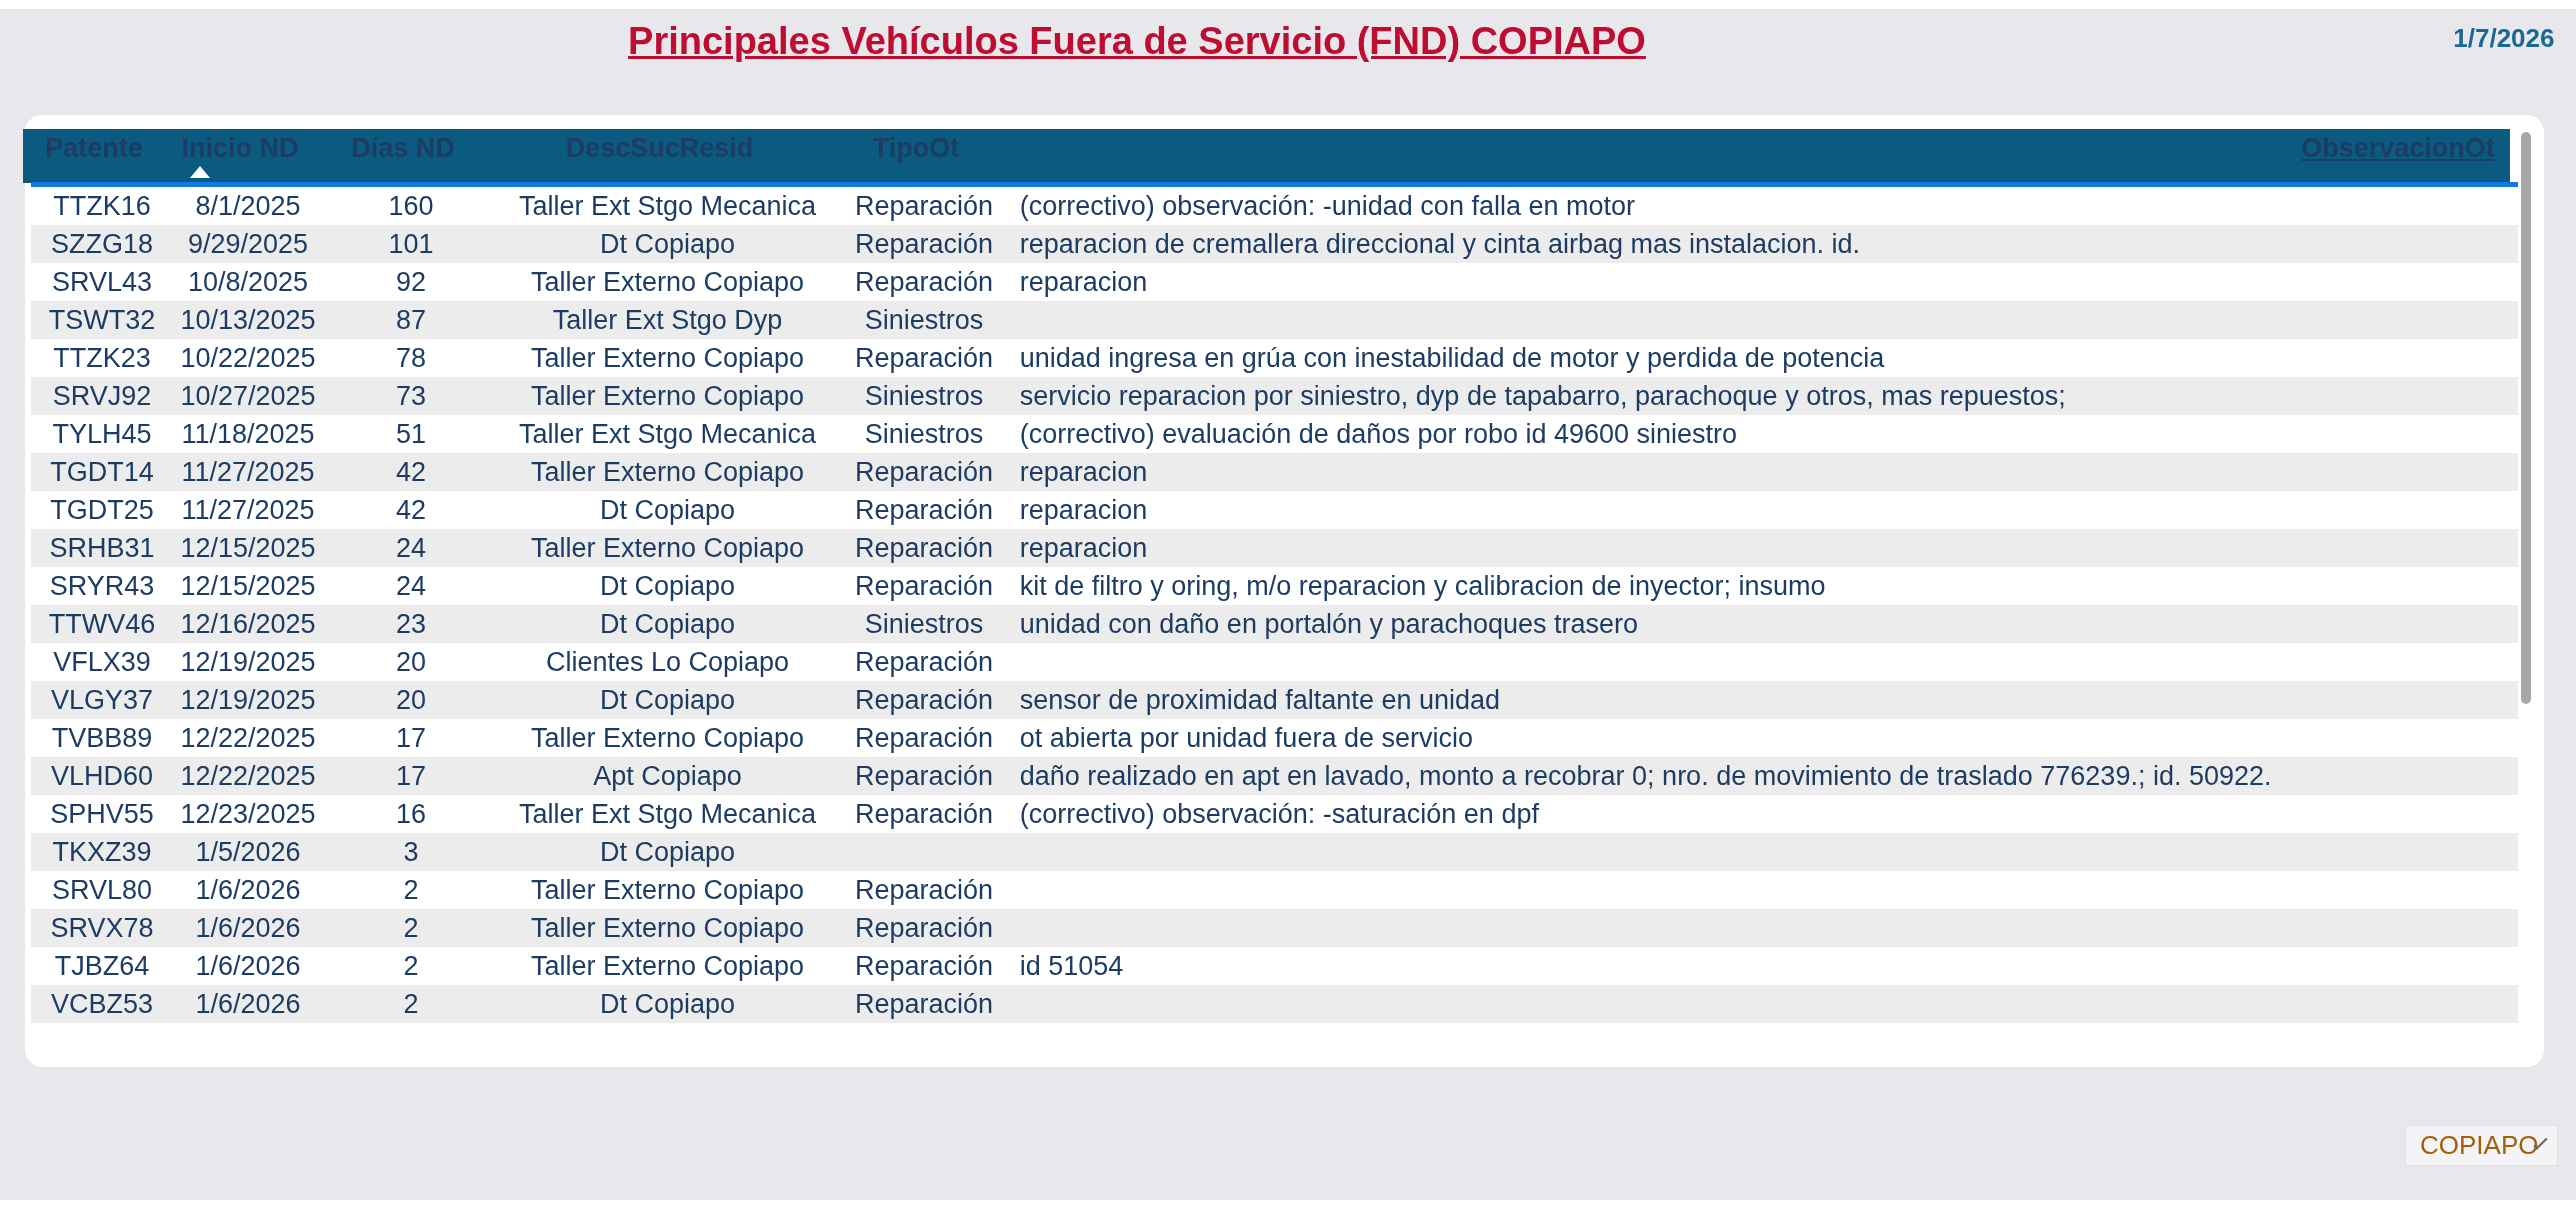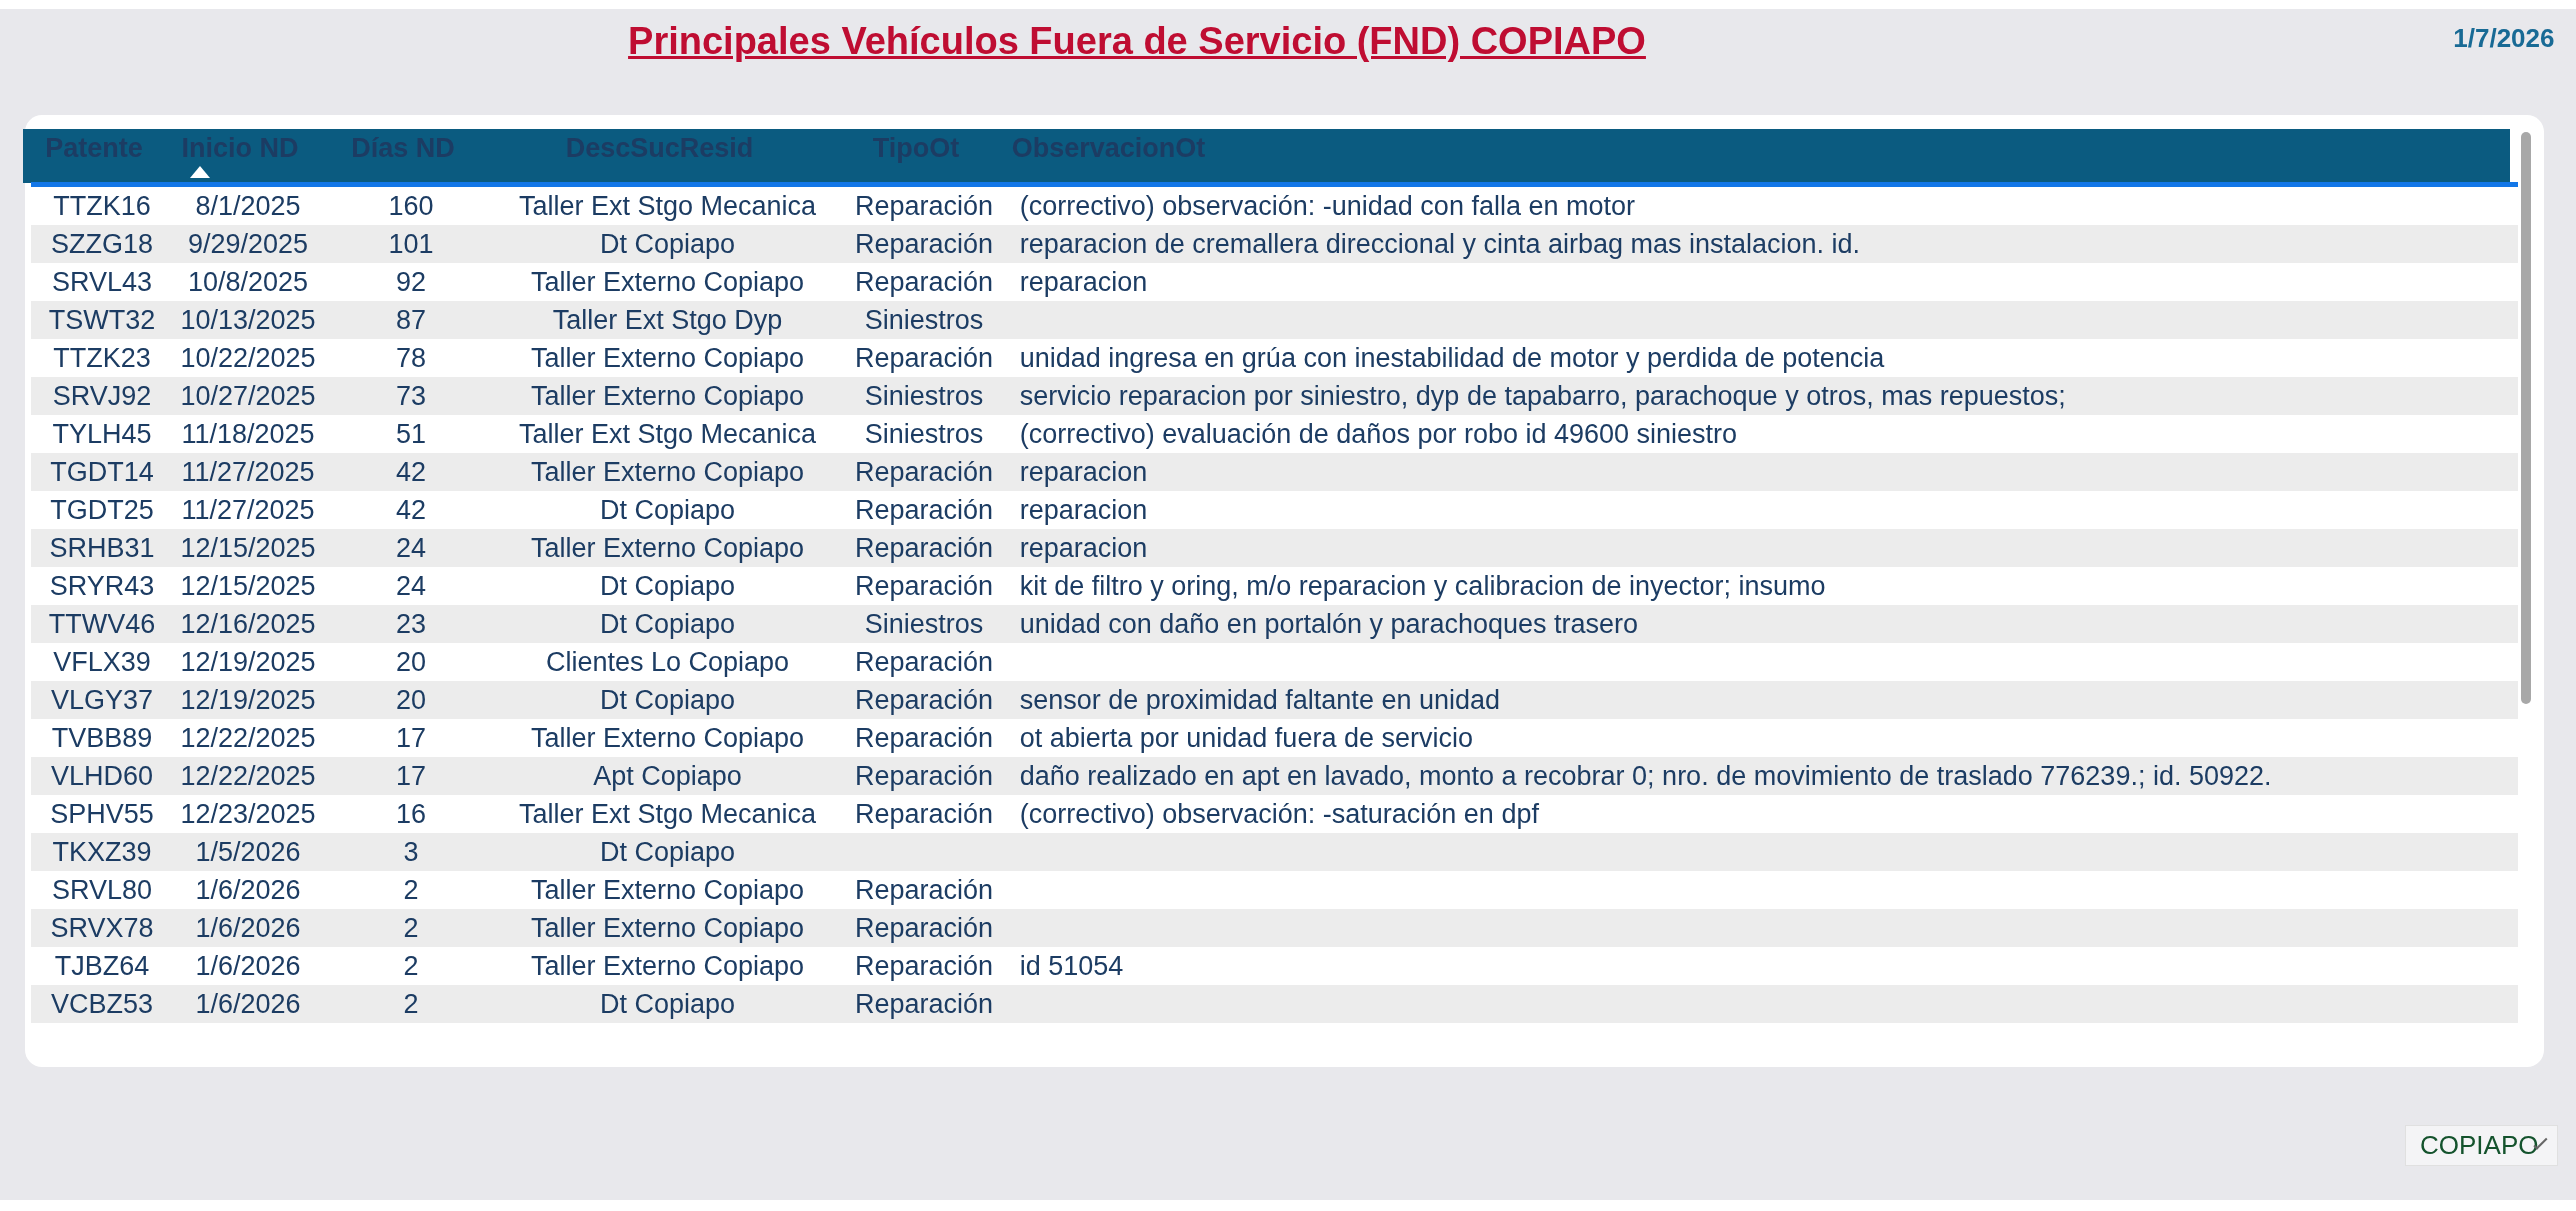--- a/index.html
+++ b/index.html
@@ -68,21 +68,21 @@
     background:#a8a8a8;border-radius:5.4px;
   }
   
   .region-dropdown{
     position:absolute;left:2405px;top:1125px;width:153px;height:41px;
     background:#f4f4f6;border:1.5px solid #e0e0e0;box-sizing:border-box;
     display:flex;align-items:center;justify-content:space-between;
     padding:0 14px;cursor:pointer;
   }
   .region-label{
-    font-size:26px;color:#14532d;white-space:nowrap;
+    font-size:26px;color:#a16207;white-space:nowrap;
   }
   .chevron-down{
     width:13px;height:13px;margin-top:-7px;
     border-right:2.3px solid #666666;border-bottom:2.3px solid #666666;
     transform:rotate(45deg);
   }
   .bottom-strip{
     position:absolute;left:0;top:1201px;width:2576px;height:10.7px;background:#ffffff;
   }
 </style>
@@ -95,21 +95,21 @@
 <div class="report-date">1/7/2026</div>
 
 <div class="table-card"></div>
 
 <div class="thead">
   <div class="cell c-pat th">Patente</div>
   <div class="cell c-ini th">Inicio ND</div>
   <div class="cell c-dia th">Días ND</div>
   <div class="cell c-desc th">DescSucResid</div>
   <div class="cell c-tipo th">TipoOt</div>
-  <div class="cell c-obs th" style="text-align:left;">ObservacionOt</div>
+  <div class="cell c-obs th" style="text-align:right;text-decoration:underline;">ObservacionOt</div>
   <div class="sort-arrow"></div>
 </div>
 <div class="accent-line"></div>
 
 <div class="tbody">
     <div class="trow">
       <div class="cell c-pat">TTZK16</div>
       <div class="cell c-ini">8/1/2025</div>
       <div class="cell c-dia">160</div>
       <div class="cell c-desc">Taller Ext Stgo Mecanica</div>

